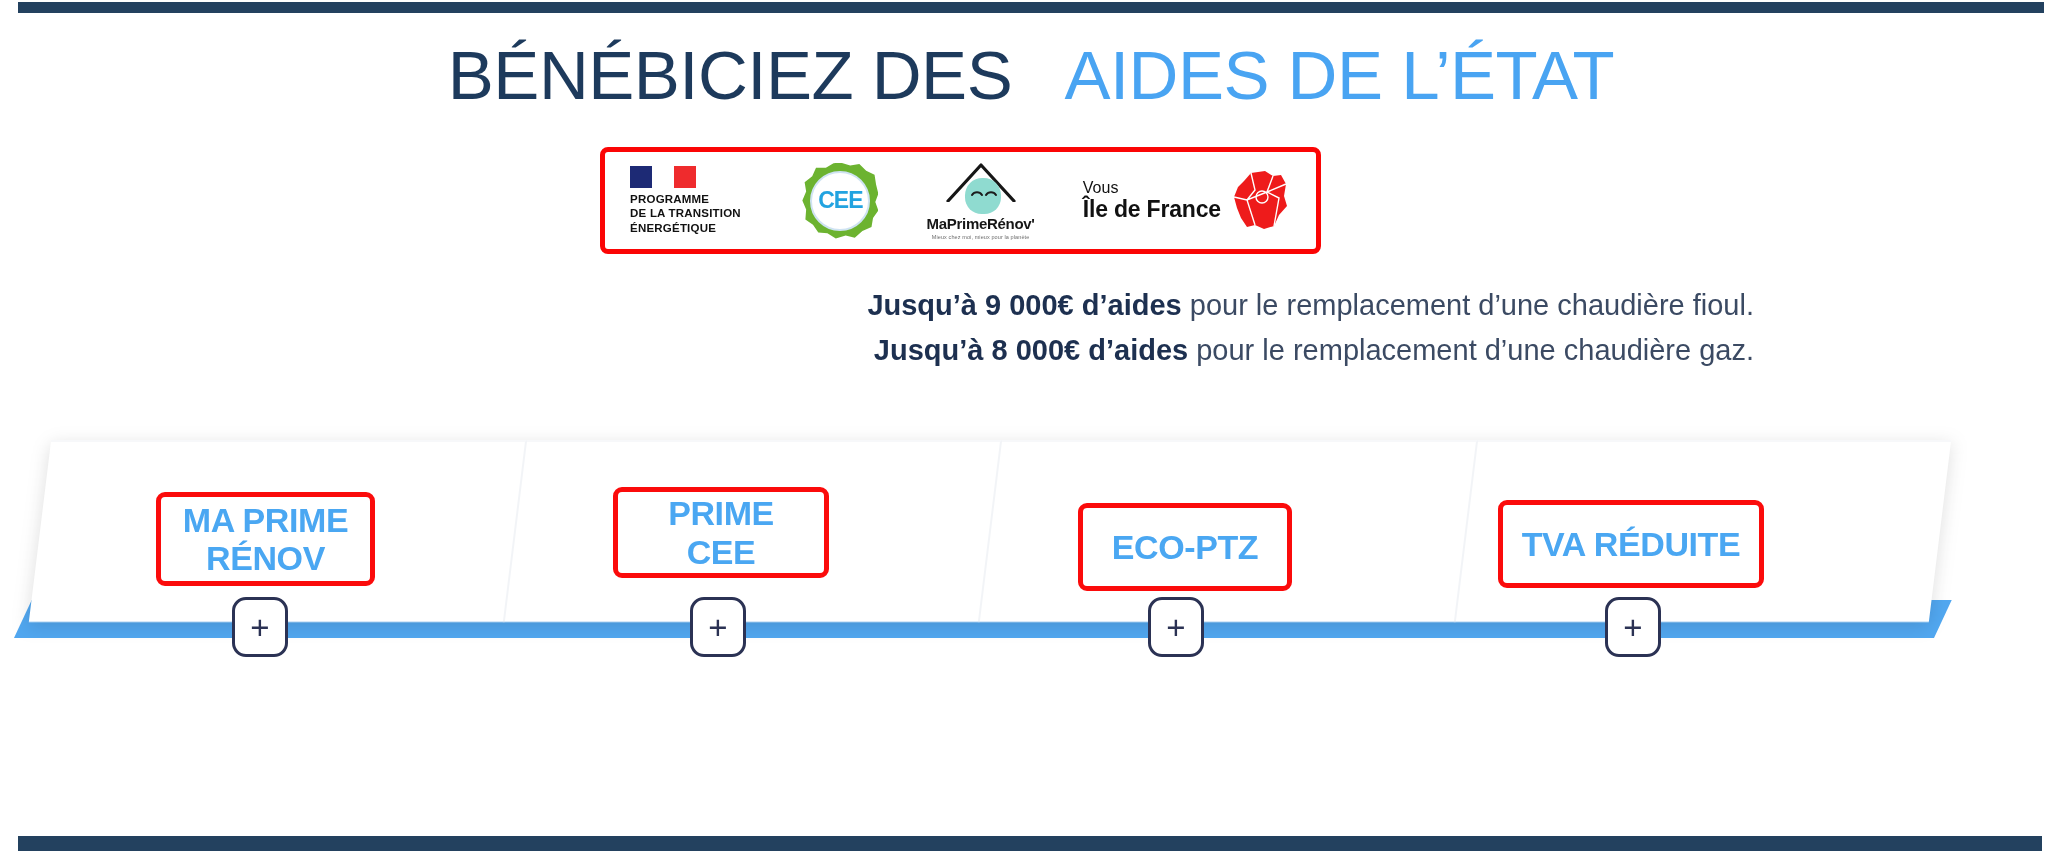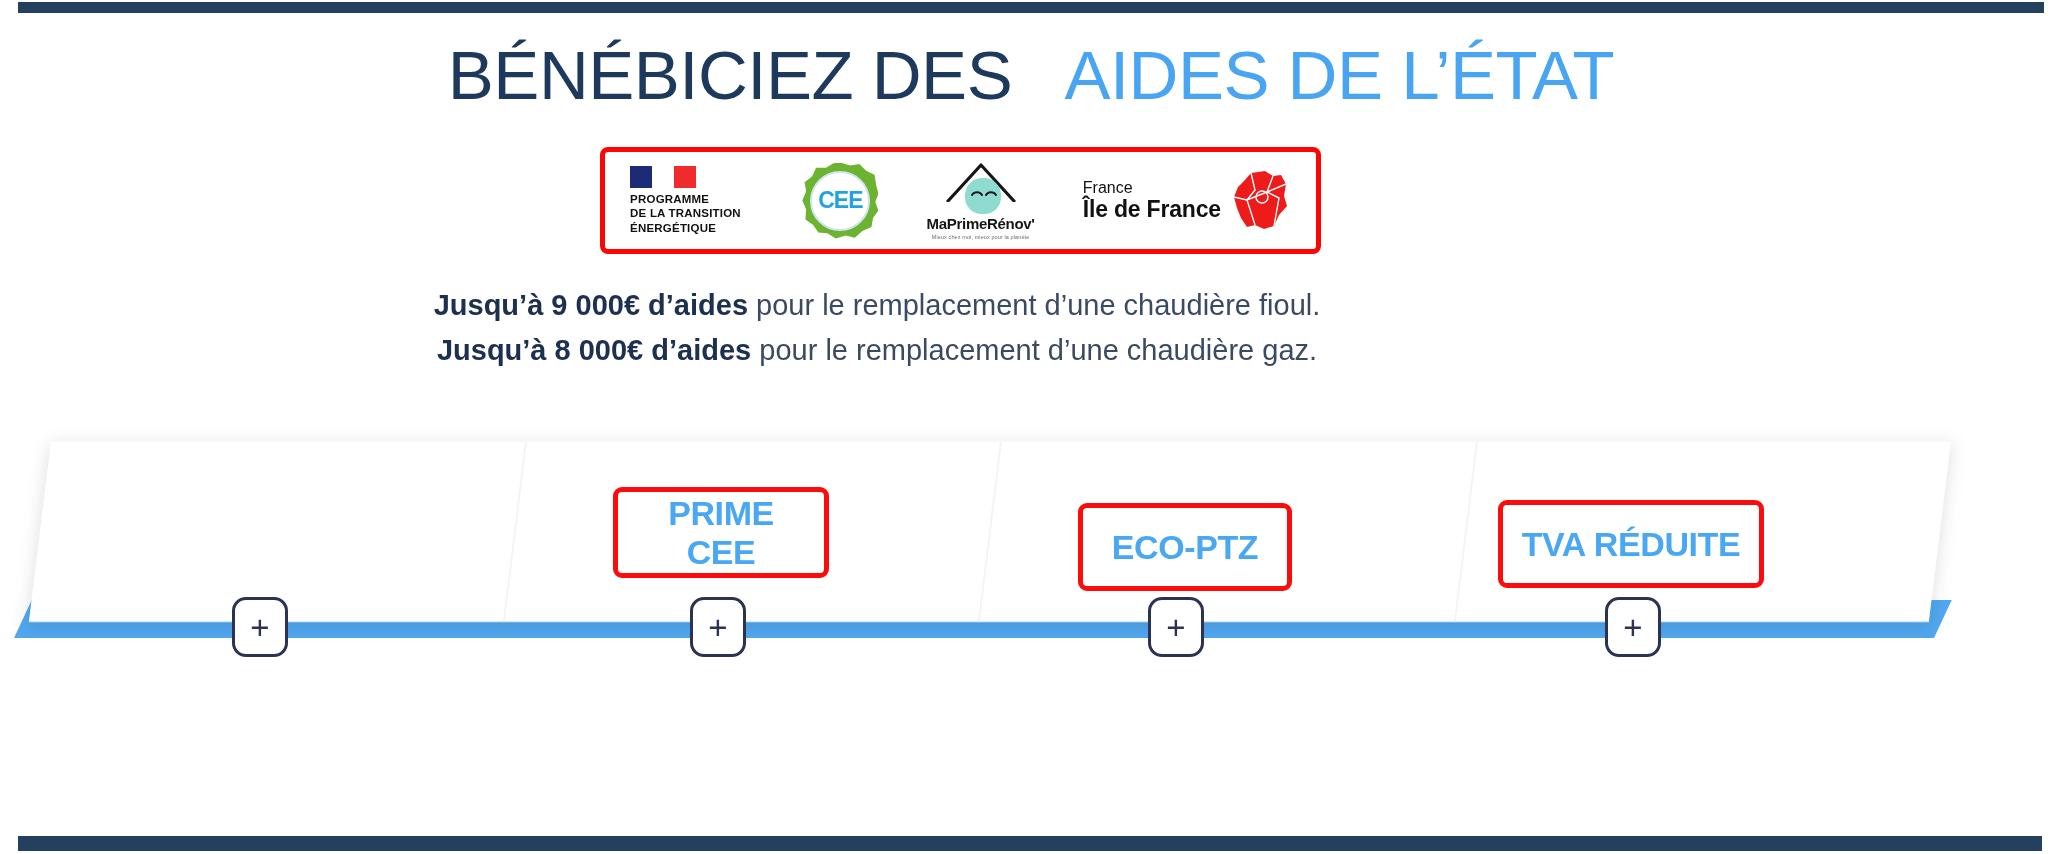--- a/index.html
+++ b/index.html
@@ -138,21 +138,21 @@
   .idf-text { text-align: left; }
   .idf-small { font-size: 16px; color: #111111; line-height: 1.1; }
   .idf-big { font-size: 23px; font-weight: 700; color: #111111; line-height: 1.1; letter-spacing: -0.2px; }
   .idf-map { width: 62px; height: 62px; }
 
   
   .aid-lines {
     position: absolute;
     left: 0; top: 283px;
     width: 1754px;
-    text-align: center;
+    text-align: right;
   }
   .aid-line {
     font-size: 29px;
     color: #3b4a63;
     line-height: 1.55;
     white-space: nowrap;
   }
   .aid-line strong { font-weight: 700; color: #1d3050; }
 
   
@@ -293,21 +293,21 @@
           <path d="M1 9 A6 6 0 0 1 11 9" fill="none" stroke="#1c1c1c" stroke-width="2" stroke-linecap="round"></path>
           <path d="M15 9 A6 6 0 0 1 25 9" fill="none" stroke="#1c1c1c" stroke-width="2" stroke-linecap="round"></path>
         </svg>
       </div>
       <div class="mpr-name">MaPrimeRénov'</div>
       <div class="mpr-tag">Mieux chez moi, mieux pour la planète</div>
     </div>
 
     <div class="logo-idf">
       <div class="idf-text">
-        <div class="idf-small">France</div>
+        <div class="idf-small">Vous</div>
         <div class="idf-big">Île de France</div>
       </div>
       <svg class="idf-map" viewBox="0 0 62 62">
         <path d="M22 3 L36 1 L44 6 L52 5 L57 14 L55 26 L58 36 L50 45 L45 56 L35 59 L26 55 L18 57 L12 48 L8 38 L5 27 L9 17 L15 11 Z" fill="#ee1b1b"></path>
         <path d="M22 3 L26 20 L18 30 L26 55 M44 6 L38 22 L50 28 L45 56 M5 27 L18 30 L38 22 L57 14" fill="none" stroke="#ffffff" stroke-width="1.4"></path>
         <circle cx="33" cy="27" r="6" fill="none" stroke="#ffffff" stroke-width="1.4"></circle>
       </svg>
     </div>
 
   </div>
@@ -326,20 +326,26 @@
     <div class="panel-wrap">
       <div class="panel">
         <div class="panel-cell"></div>
         <div class="panel-cell"></div>
         <div class="panel-cell"></div>
         <div class="panel-cell"></div>
       </div>
     </div>
   </div>
 
+  <div class="chip chip-1">
+    <span>
+      <span>MA PRIME</span><br>
+      <span>RÉNOV</span>
+    </span>
+  </div>
   <div class="chip chip-2">
     <span>
       <span>PRIME</span><br>
       <span>CEE</span>
     </span>
   </div>
   <div class="chip chip-3">
     <span>ECO-PTZ</span>
   </div>
   <div class="chip chip-4">

